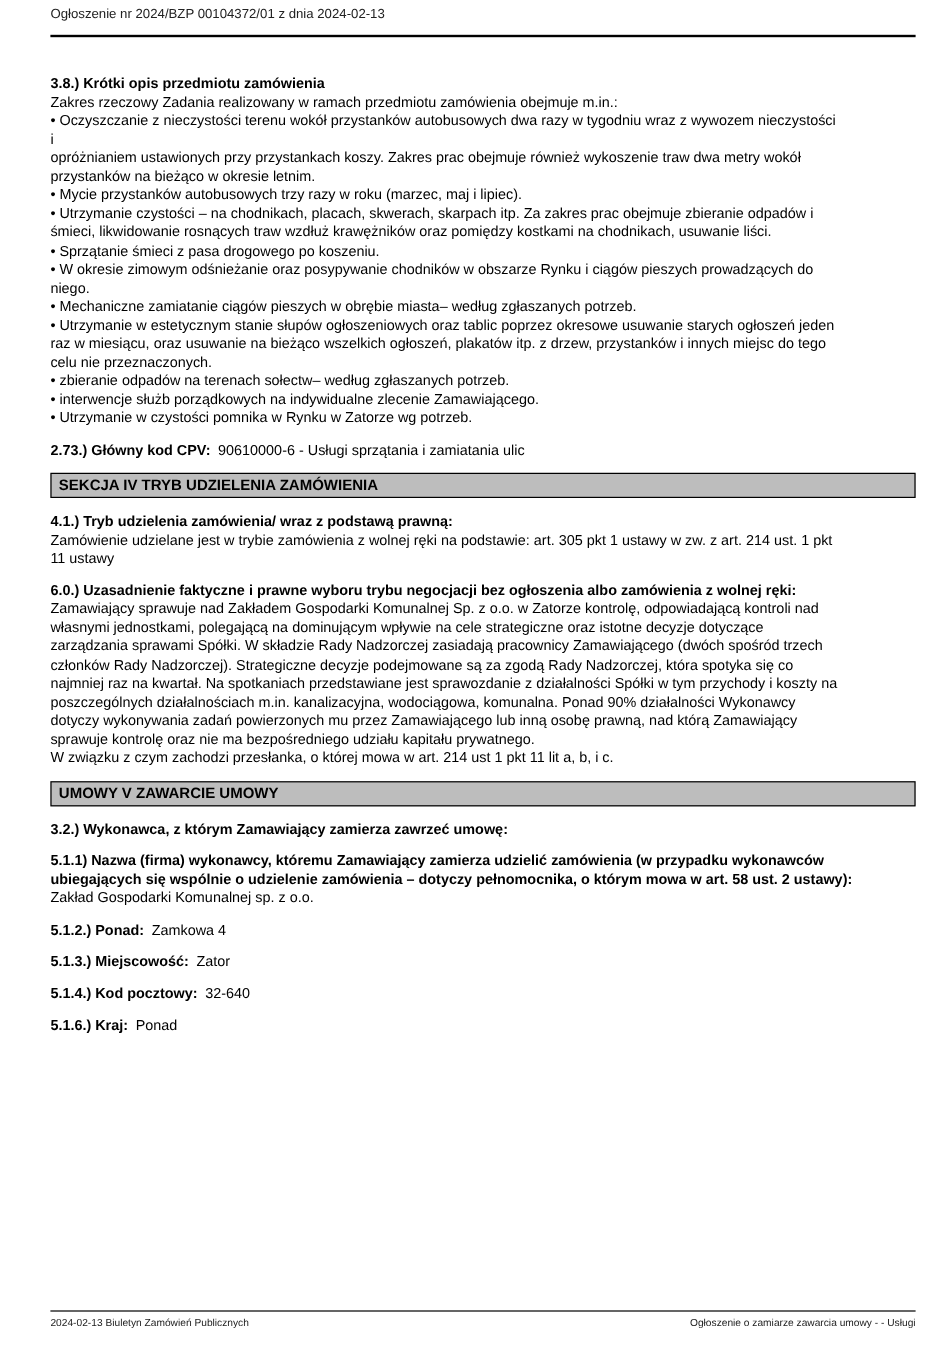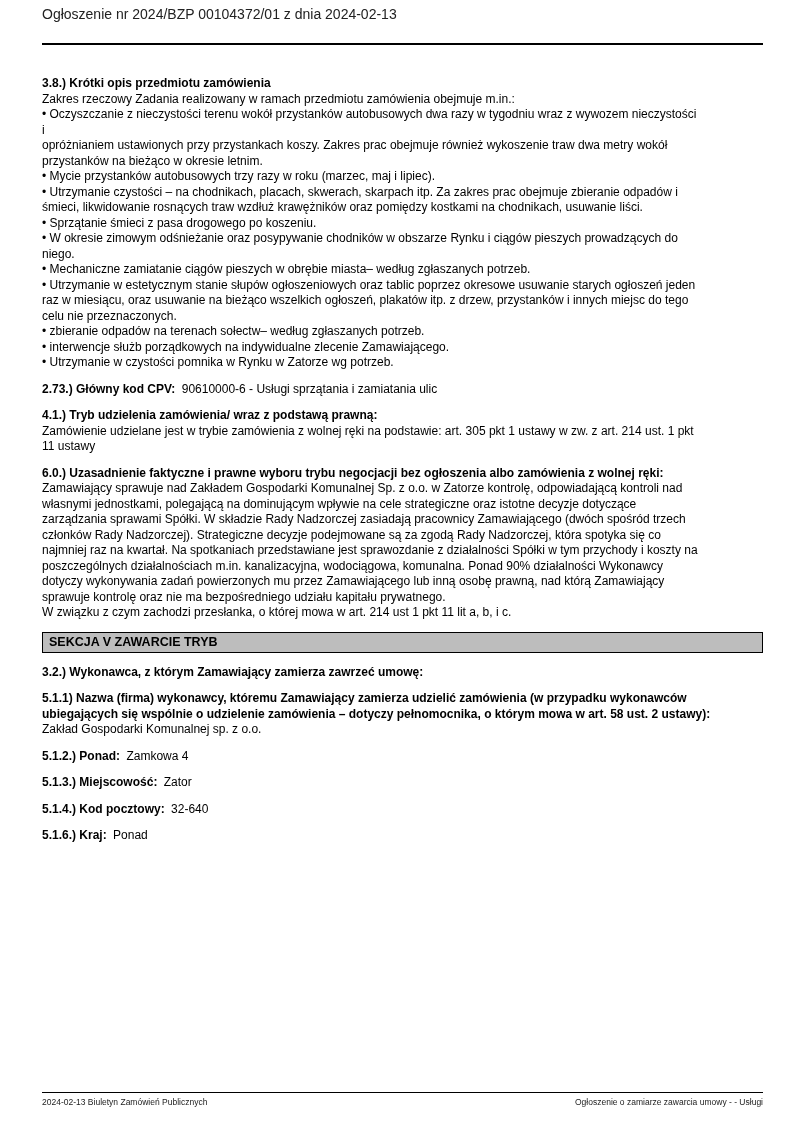--- a/index.html
+++ b/index.html
@@ -6,23 +6,23 @@
   html, body { background: #ffffff; }
   body {
     width: 793px; height: 1123px;
     position: relative;
     font-family: "Liberation Sans", "DejaVu Sans", sans-serif;
     color: var(--text-color, #000);
     overflow: hidden;
   }
   .page-header {
     margin: 6px 30px 0 42px;
-    padding-bottom: 21px;
+    padding-bottom: 11px;
     border-bottom: 2px solid #000;
-    font-size: 14px;
+    font-size: 11px;
     color: #222;
   }
   .main {
     margin: 0 30px 0 42px;
     padding-top: 31px;
     font-size: 12px;
     line-height: 15.5px;
   }
   .block { margin-bottom: 11px; }
   .label { font-weight: bold; white-space: pre-line; }
@@ -77,41 +77,42 @@
 • zbieranie odpadów na terenach sołectw– według zgłaszanych potrzeb.
 • interwencje służb porządkowych na indywidualne zlecenie Zamawiającego.
 • Utrzymanie w czystości pomnika w Rynku w Zatorze wg potrzeb.</div>
   </div>
 
   <div class="block">
     <span class="label">2.73.) Główny kod CPV:</span>
     <span class="value inline">90610000-6 - Usługi sprzątania i zamiatania ulic</span>
   </div>
 
+  <div class="section-bar">SEKCJA IV TRYB UDZIELENIA ZAMÓWIENIA</div>
 
   <div class="block">
     <div class="label">4.1.) Tryb udzielenia zamówienia/ wraz z podstawą prawną:</div>
     <div class="value">Zamówienie udzielane jest w trybie zamówienia z wolnej ręki na podstawie: art. 305 pkt 1 ustawy w zw. z art. 214 ust. 1 pkt
 11 ustawy</div>
   </div>
 
   <div class="block">
     <div class="label">6.0.) Uzasadnienie faktyczne i prawne wyboru trybu negocjacji bez ogłoszenia albo zamówienia z wolnej ręki:</div>
     <div class="value">Zamawiający sprawuje nad Zakładem Gospodarki Komunalnej Sp. z o.o. w Zatorze kontrolę, odpowiadającą kontroli nad
 własnymi jednostkami, polegającą na dominującym wpływie na cele strategiczne oraz istotne decyzje dotyczące
 zarządzania sprawami Spółki. W składzie Rady Nadzorczej zasiadają pracownicy Zamawiającego (dwóch spośród trzech
 członków Rady Nadzorczej). Strategiczne decyzje podejmowane są za zgodą Rady Nadzorczej, która spotyka się co
 najmniej raz na kwartał. Na spotkaniach przedstawiane jest sprawozdanie z działalności Spółki w tym przychody i koszty na
 poszczególnych działalnościach m.in. kanalizacyjna, wodociągowa, komunalna. Ponad 90% działalności Wykonawcy
 dotyczy wykonywania zadań powierzonych mu przez Zamawiającego lub inną osobę prawną, nad którą Zamawiający
 sprawuje kontrolę oraz nie ma bezpośredniego udziału kapitału prywatnego.
 W związku z czym zachodzi przesłanka, o której mowa w art. 214 ust 1 pkt 11 lit a, b, i c.</div>
   </div>
 
-  <div class="section-bar">SEKCJA V ZAWARCIE TRYB</div>
+  <div class="section-bar">UMOWY V ZAWARCIE UMOWY</div>
 
   <div class="block">
     <div class="label">3.2.) Wykonawca, z którym Zamawiający zamierza zawrzeć umowę:</div>
   </div>
 
   <div class="block">
     <div class="label">5.1.1) Nazwa (firma) wykonawcy, któremu Zamawiający zamierza udzielić zamówienia (w przypadku wykonawców
 ubiegających się wspólnie o udzielenie zamówienia – dotyczy pełnomocnika, o którym mowa w art. 58 ust. 2 ustawy):</div>
     <div class="value">Zakład Gospodarki Komunalnej sp. z o.o.</div>
   </div>

